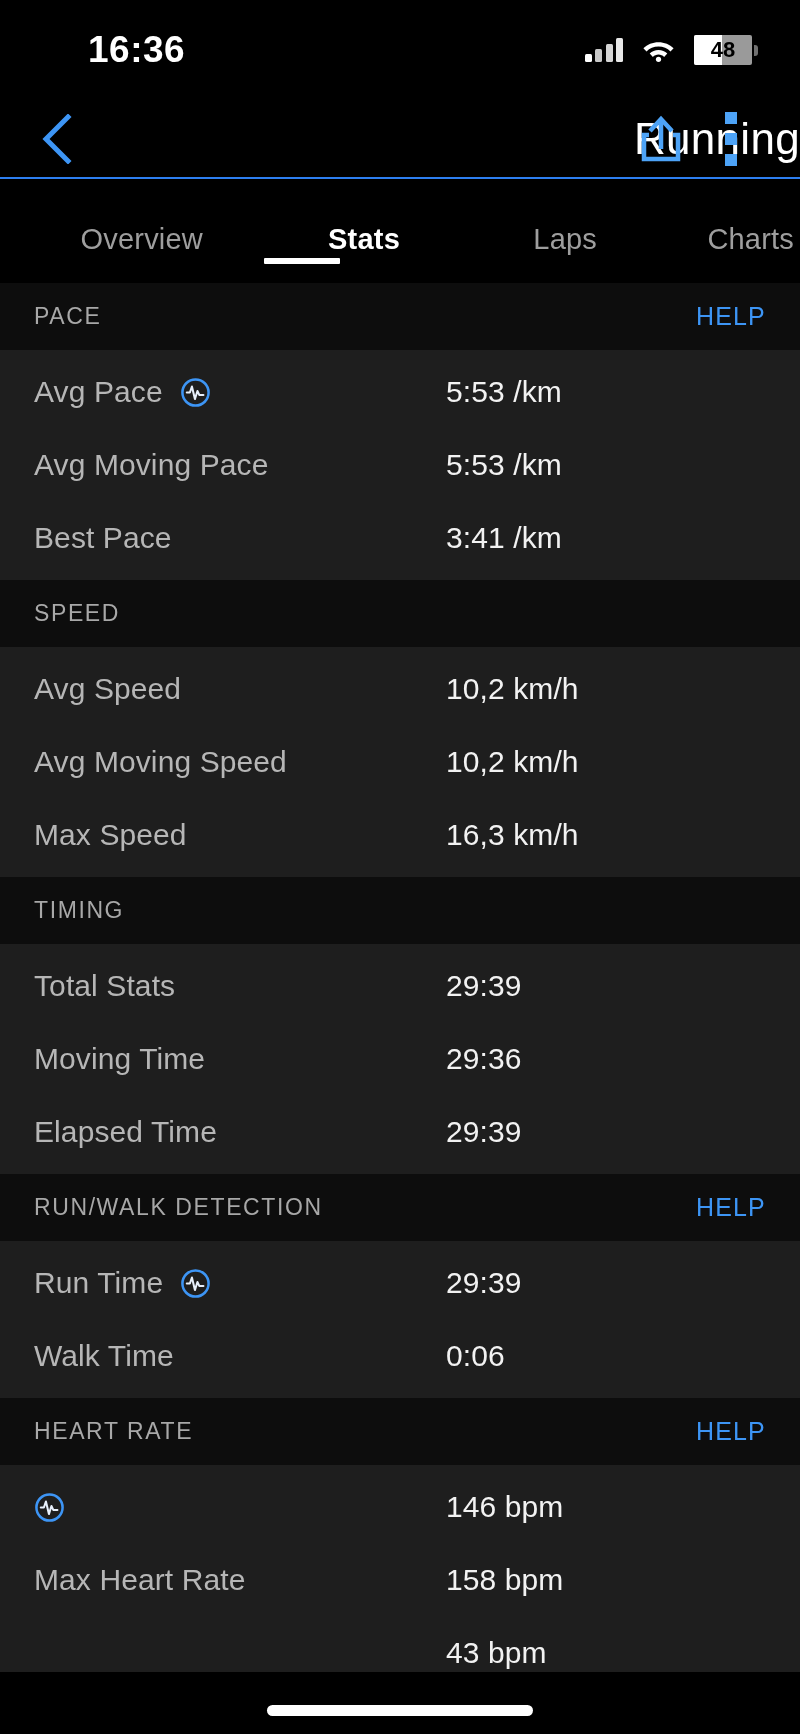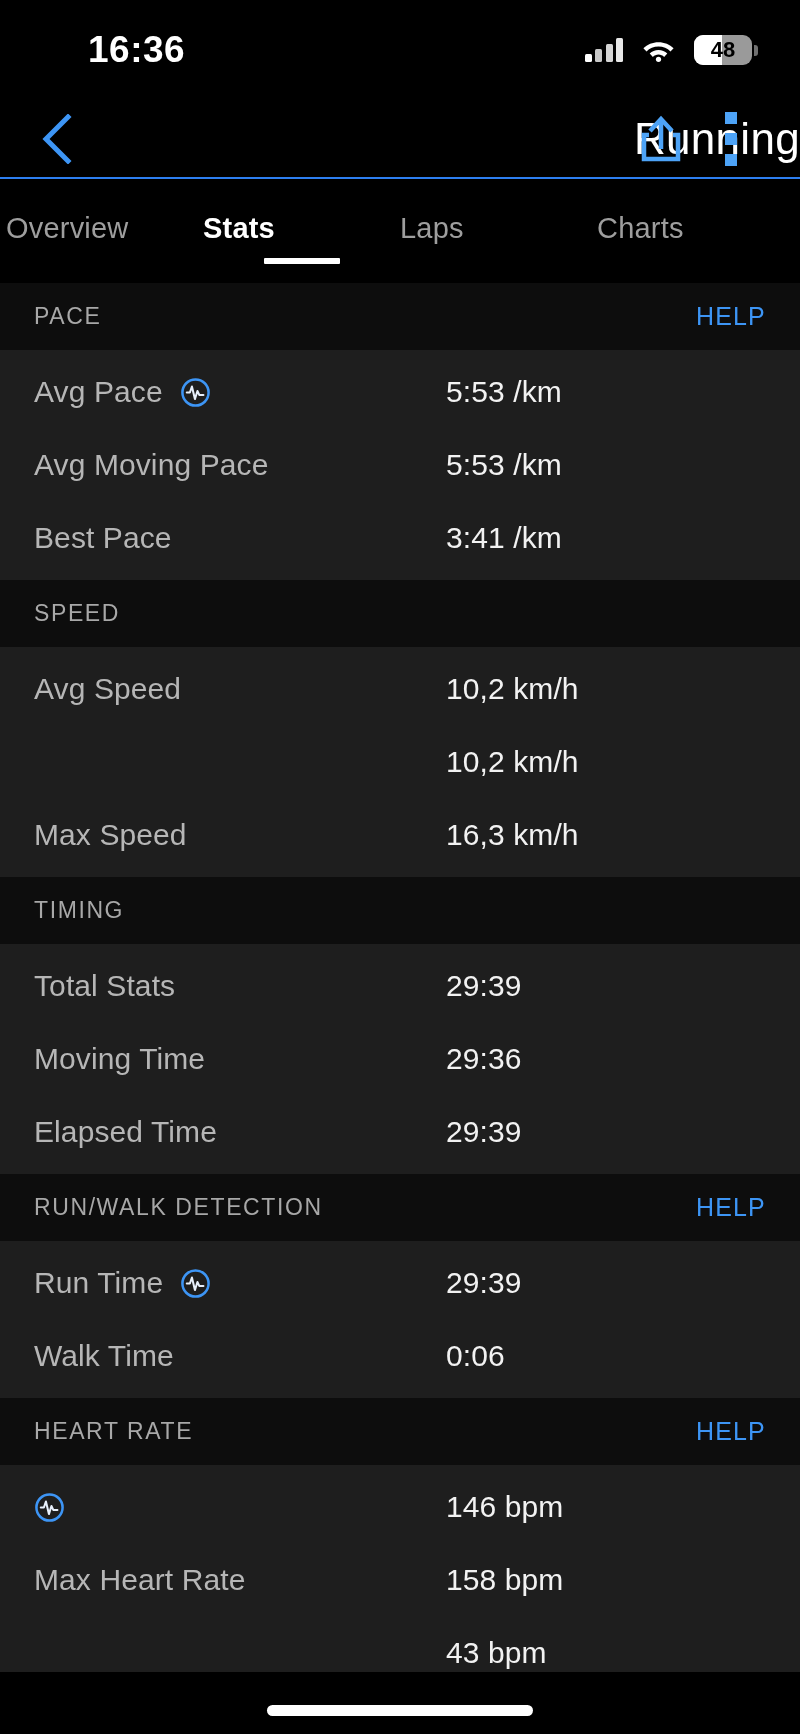--- a/index.html
+++ b/index.html
@@ -26,21 +26,21 @@
     display:flex; align-items:center; gap:19px;
   }
   .signal { display:flex; align-items:flex-end; gap:3.5px; height:24px; }
   .signal i { display:block; width:7px; background:#fff; border-radius:1.5px; }
   .signal i:nth-child(1){ height:8px;  background:#fff; }
   .signal i:nth-child(2){ height:13px; background:#c8c8c8; }
   .signal i:nth-child(3){ height:18px; background:#d5d5d5; }
   .signal i:nth-child(4){ height:24px; background:#e8e8e8; }
   .wifi { width:33px; height:24px; position:relative; }
   .battery {
-    position:relative; width:58px; height:30px; border-radius:9px;
+    position:relative; width:58px; height:30px; border-radius:2px;
     background:#9a9a9a; overflow:hidden; display:flex; align-items:center;
   }
   .battery .fill { position:absolute; left:0; top:0; bottom:0; width:48%; background:#fff; }
   .battery .lvl {
     position:relative; z-index:2; width:100%; text-align:center;
     font-size:22px; font-weight:bold; color:#000; line-height:30px;
   }
   .battery-nub {
     width:4px; height:11px; background:#707070; border-radius:0 3px 3px 0; margin-left:2px;
   }
@@ -59,22 +59,22 @@
   .nav-more { position:absolute; right:44px; width:50px; height:58px; display:flex; flex-direction:column; align-items:center; justify-content:center; gap:9px; }
   .nav-more span { display:block; width:12px; height:12px; background:#4da3f7; }
 
   
   .tabbar {
     height:104px; flex:0 0 104px; background:#000;
     display:flex; align-items:flex-start; padding:0 6px;
   }
   .tab {
     flex:1; position:relative; height:104px;
-    display:flex; align-items:flex-start; justify-content:flex-start;
-    padding-top:33px;
+    display:flex; align-items:flex-start; justify-content:flex-end;
+    padding-top:44px;
   }
   .tab span { font-size:29px; color:#9e9e9e; letter-spacing:0.2px; white-space:nowrap; }
   .tab.active span { color:#fff; font-weight:bold; }
   .tab.active::after {
     content:""; position:absolute; bottom:19px; left:50%; transform:translateX(-50%);
     width:76px; height:6px; background:#fff; border-radius:1px;
   }
 
   
   .content { flex:1 1 auto; overflow:hidden; background:#000; }
@@ -228,20 +228,23 @@
       <div class="rowgroup">
         <div class="spacer"></div>
         <div class="row">
           <div class="label">
             <span>Avg Speed</span>
           </div>
           <div class="value">10,2 km/h</div>
         </div>
         <div class="spacer"></div>
         <div class="row">
+          <div class="label">
+            <span>Avg Moving Speed</span>
+          </div>
           <div class="value">10,2 km/h</div>
         </div>
         <div class="spacer"></div>
         <div class="row">
           <div class="label">
             <span>Max Speed</span>
           </div>
           <div class="value">16,3 km/h</div>
         </div>
         <div class="spacer"></div>

